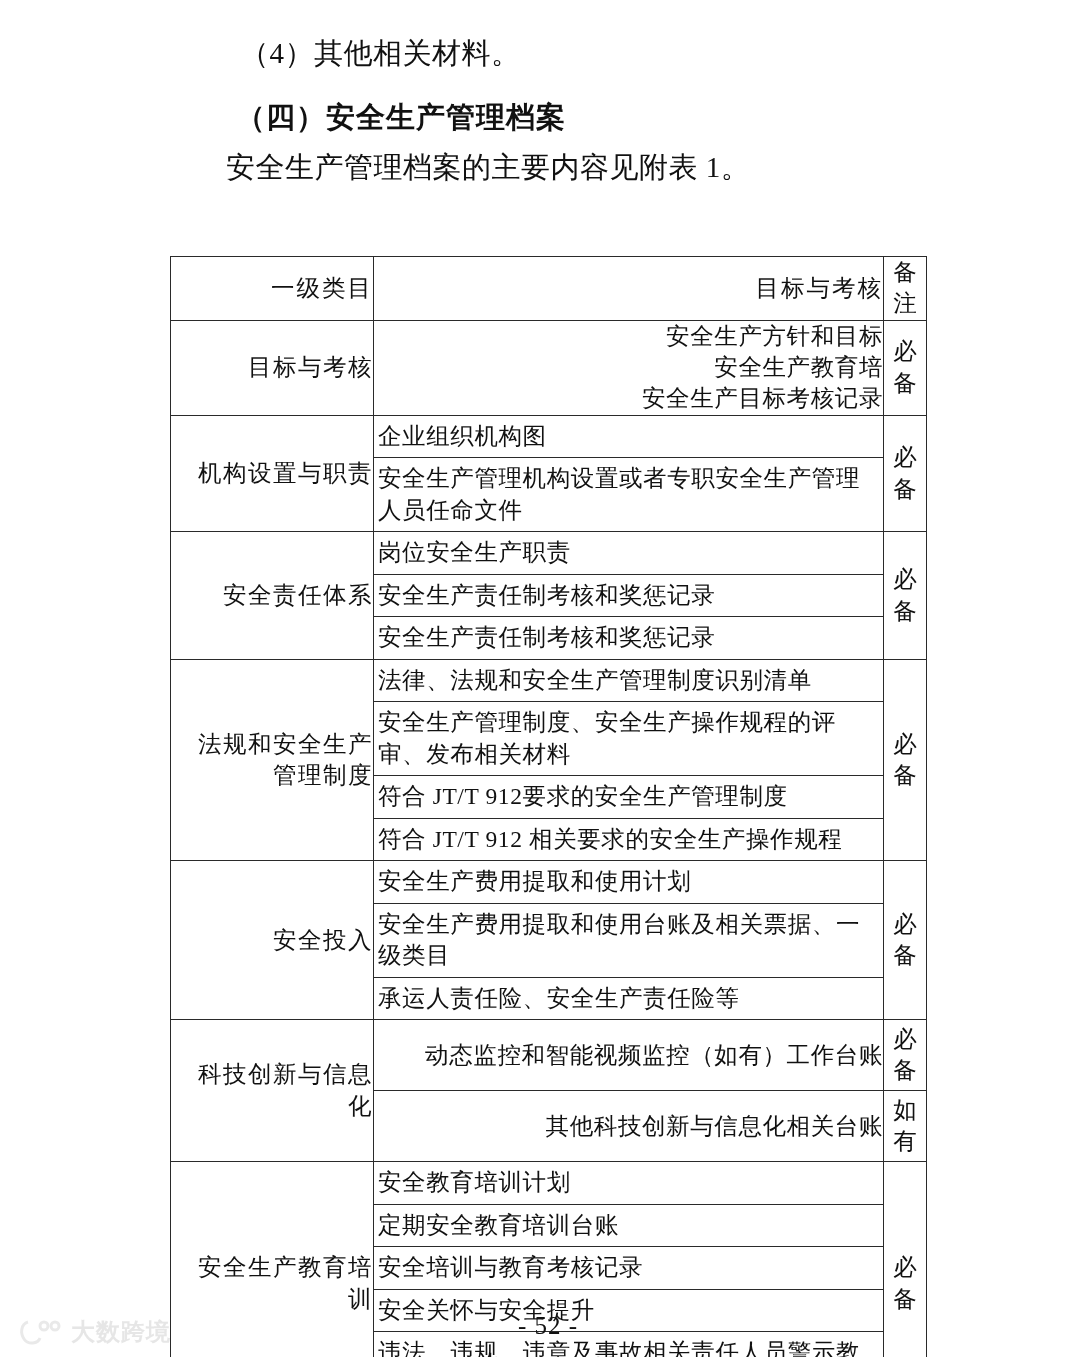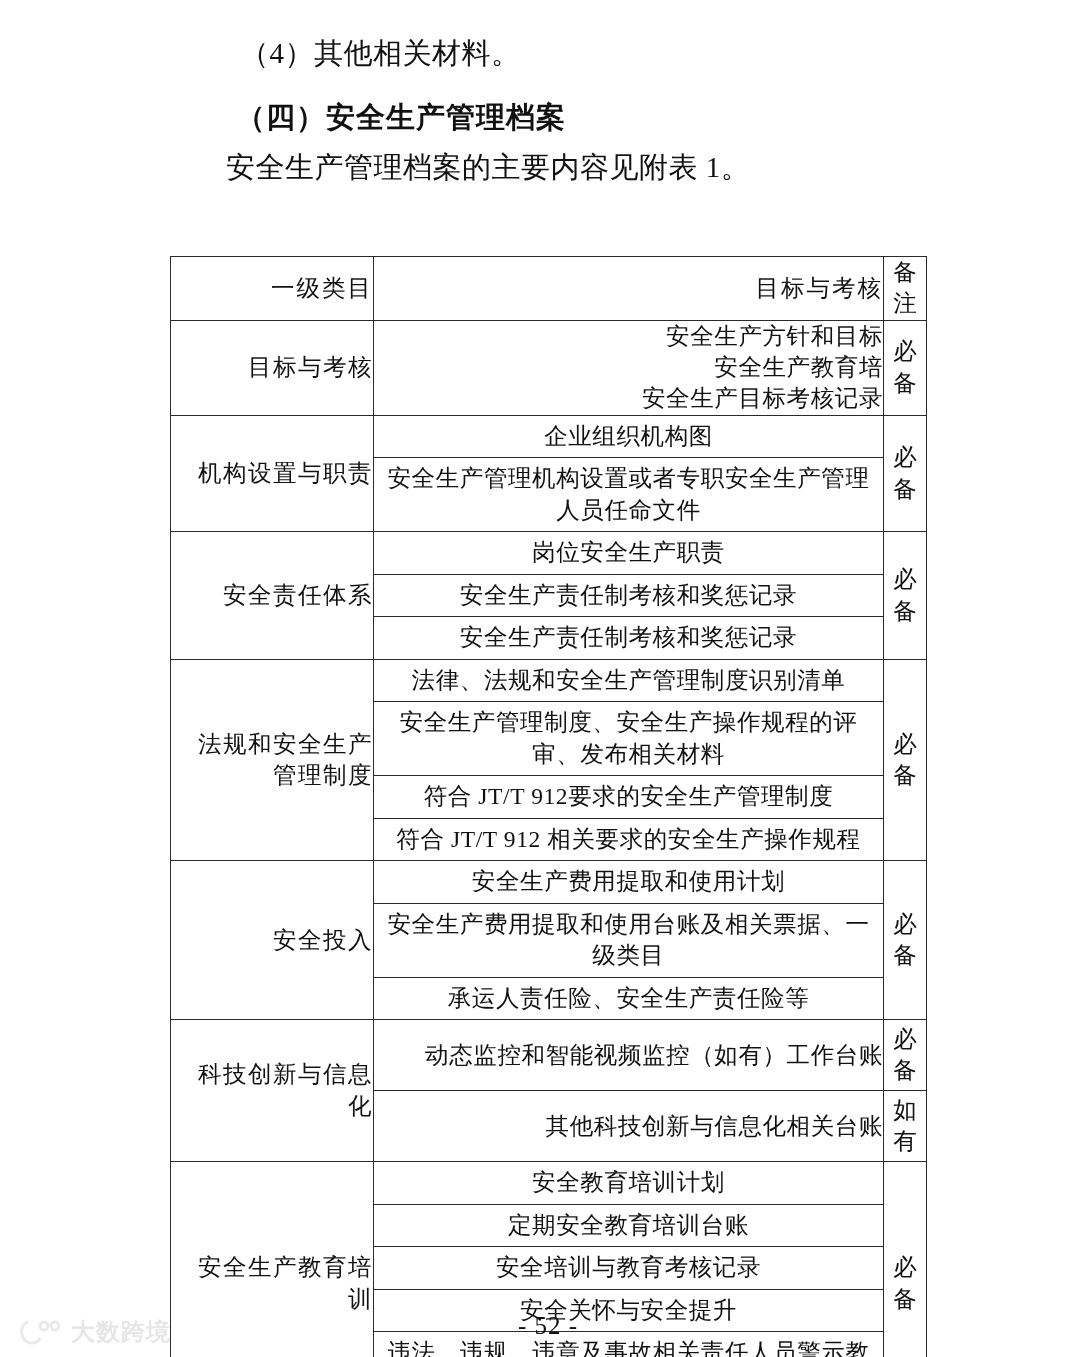--- a/index.html
+++ b/index.html
@@ -71,21 +71,20 @@
   .cat2-wrap { padding: 0; }
   
   table.sub {
     border-collapse: collapse;
     width: 100%;
     table-layout: fixed;
   }
   table.sub td {
     border: 0;
     border-bottom: 1.6px solid #2a2a2a;
-    text-align: center;
     padding: 5px 4px;
     font-size: 23.5px;
     line-height: 1.34;
     letter-spacing: 0.6px;
   }
   table.sub tr:last-child td { border-bottom: 0; }
 
   .plain-lines {
     text-align: right;
     padding: 6px 4px;

